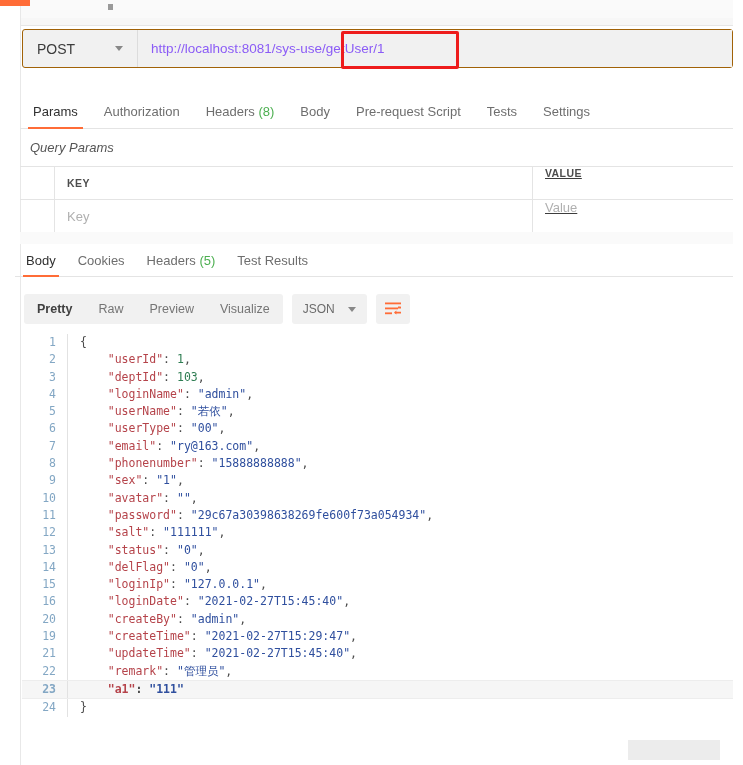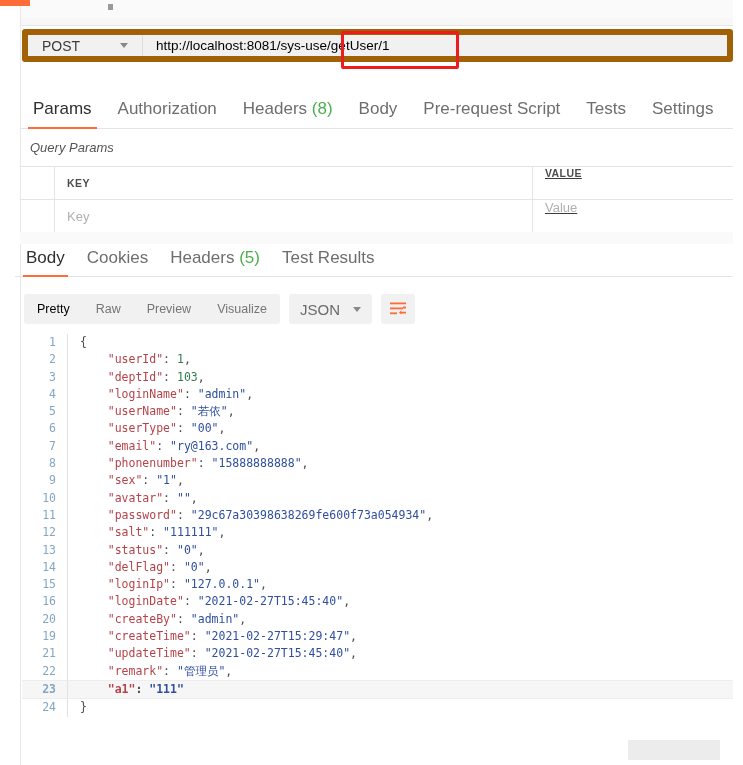--- a/index.html
+++ b/index.html
@@ -37,53 +37,53 @@
     position:absolute;left:20px;top:0;width:713px;height:18px;
     background:#fafafa;border-bottom:1px solid #ededed;
   }
   .top-band2{
     position:absolute;left:20px;top:18px;width:713px;height:7px;
     background:#f7f7f7;border-bottom:1px solid #e6e6e6;
   }
 
   
   .urlbar{
-    position:absolute;left:22px;top:29px;width:711px;height:33px;
-    background:#f1f1f1;border:6px solid #a16207;border-radius:3px;
+    position:absolute;left:22px;top:29px;width:711px;height:39px;
+    background:#f1f1f1;border:1px solid #a16207;border-radius:3px;
     box-sizing:border-box;display:flex;align-items:stretch;text-align:right;
   }
   .method{
     width:115px;display:flex;align-items:center;justify-content:space-between;
     padding:0 14px;box-sizing:border-box;
     border-right:1px solid #dcdcdc;
     font-size:14px;color:#3c3c3c;cursor:pointer;
   }
   .caret{
     width:0;height:0;border-left:4px solid transparent;border-right:4px solid transparent;
     border-top:5px solid #888;
   }
   .urlinput{
     flex:1;display:flex;align-items:center;padding-left:13px;
-    font-size:13.5px;color:#000000;background:#f1f1f1;cursor:text;
+    font-size:13.5px;color:#8b5cf6;background:#f1f1f1;cursor:text;
     white-space:nowrap;
   }
   .hl-box{
     position:absolute;left:341px;top:31px;width:118px;height:38px;
     border:3px solid #ee1c1c;border-radius:2px;box-sizing:border-box;
     pointer-events:none;
   }
 
   
   .req-tabs{
     position:absolute;left:20px;top:96px;width:713px;height:33px;
     border-bottom:1px solid #e4e4e4;
     display:flex;align-items:flex-end;padding-left:0;box-sizing:border-box;
   }
   .rtab{
-    padding:0 13px 9px 13px;font-size:17px;color:#6e6e6e;cursor:pointer;
+    padding:0 13px 9px 13px;font-size:13px;color:#6e6e6e;cursor:pointer;
     position:relative;white-space:nowrap;
   }
   .rtab.active{color:#303030;}
   .rtab.active:after{
     content:"";position:absolute;left:8px;right:8px;bottom:-1px;height:2px;background:#ff6c37;
   }
   .cnt{color:#4caf50;}
 
   
   .qp-title{
@@ -111,26 +111,26 @@
     box-sizing:border-box;
   }
   .res-tabs .rtab{padding:0 11px 8px 11px;}
 
   
   .vtoolbar{position:absolute;left:24px;top:294px;height:30px;display:flex;gap:9px;}
   .vgroup{
     background:#f1f1f1;border-radius:3px;display:flex;align-items:center;height:30px;
   }
   .vbtn{padding:0 13px;font-size:12.5px;color:#757575;cursor:pointer;line-height:30px;}
-  .vbtn.active{color:#000000;}
+  .vbtn.active{color:#404040;font-weight:bold;}
   .vsel{
     background:#f1f1f1;border-radius:3px;height:30px;display:flex;align-items:center;
     padding:0 11px;gap:13px;cursor:pointer;
   }
-  .vsel span{font-size:15px;color:#6b6b6b;}
+  .vsel span{font-size:12px;color:#6b6b6b;}
   .wrapbtn{
     background:#f1f1f1;border-radius:3px;height:30px;width:34px;
     display:flex;align-items:center;justify-content:center;cursor:pointer;
   }
 
   
   .code{
     position:absolute;left:22px;top:334px;width:711px;height:424px;
     font-family:"DejaVu Sans Mono","Liberation Mono",monospace;
     font-size:11.5px;line-height:17.3px;

